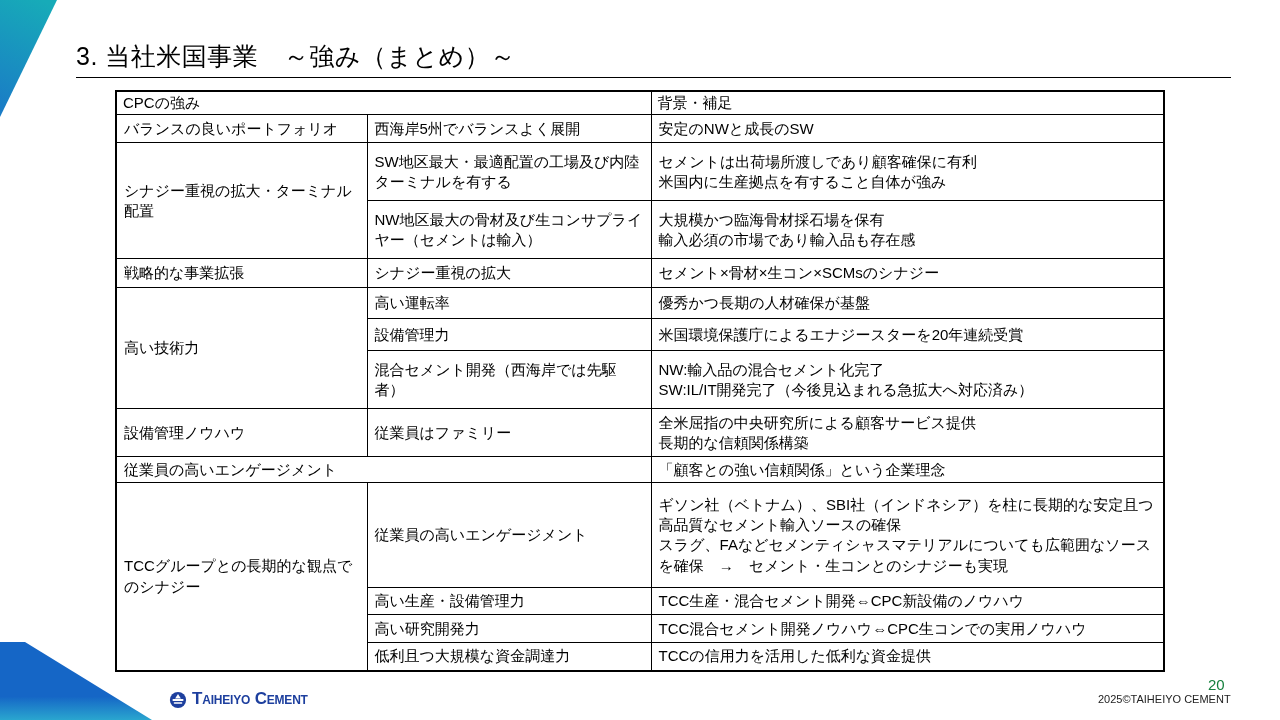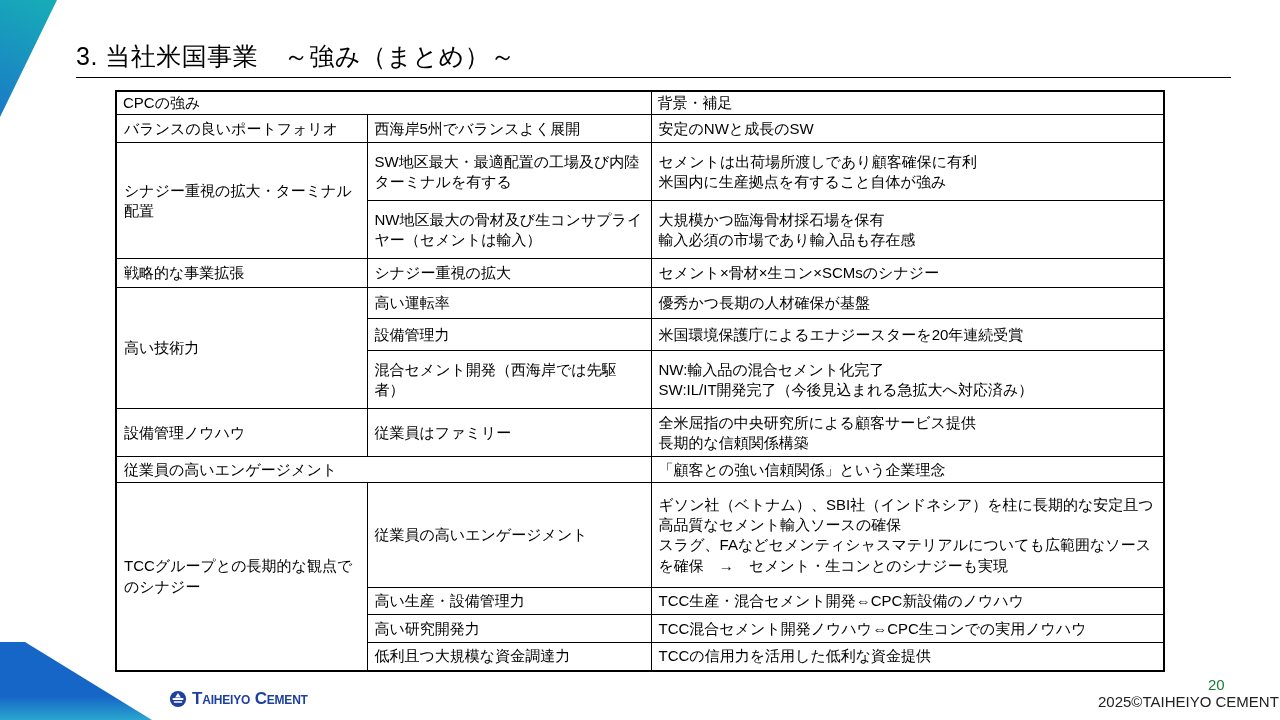--- a/index.html
+++ b/index.html
@@ -33,26 +33,26 @@
     position:absolute;left:115px;top:90px;width:1048px;
     border-collapse:collapse;table-layout:fixed;
     font-size:15px;line-height:1.36;border:2px solid #000;
   }
   .strength-table td{
     border:1px solid #000;padding:2px 7px;vertical-align:middle;
     white-space:pre-line;overflow:hidden;
   }
   .strength-table td.th{text-align:left;padding:1px 6px;}
   
-  .logo{position:absolute;left:169px;top:689px;display:flex;align-items:center;gap:5px;}
+  .logo{position:absolute;left:169px;top:689px;display:flex;align-items:flex-end;gap:5px;}
   .logo-text{
     font-variant:small-caps;font-weight:bold;font-size:17px;color:#1d3f9e;
     letter-spacing:-0.2px;white-space:nowrap;
   }
-  .copyright{position:absolute;left:1098px;top:693px;font-size:15px;color:#222;white-space:nowrap;}
+  .copyright{position:absolute;left:1098px;top:693px;font-size:11px;color:#222;white-space:nowrap;}
   .page-number{position:absolute;left:1208px;top:676px;font-size:15px;color:#15803d;}
 </style>
 </head>
 <body>
 
 <div class="tri-top-left"></div>
 <div class="band-bottom-left"></div>
 
 <div class="slide-title">3. 当社米国事業　～強み（まとめ）～</div>
 <div class="title-rule"></div>

